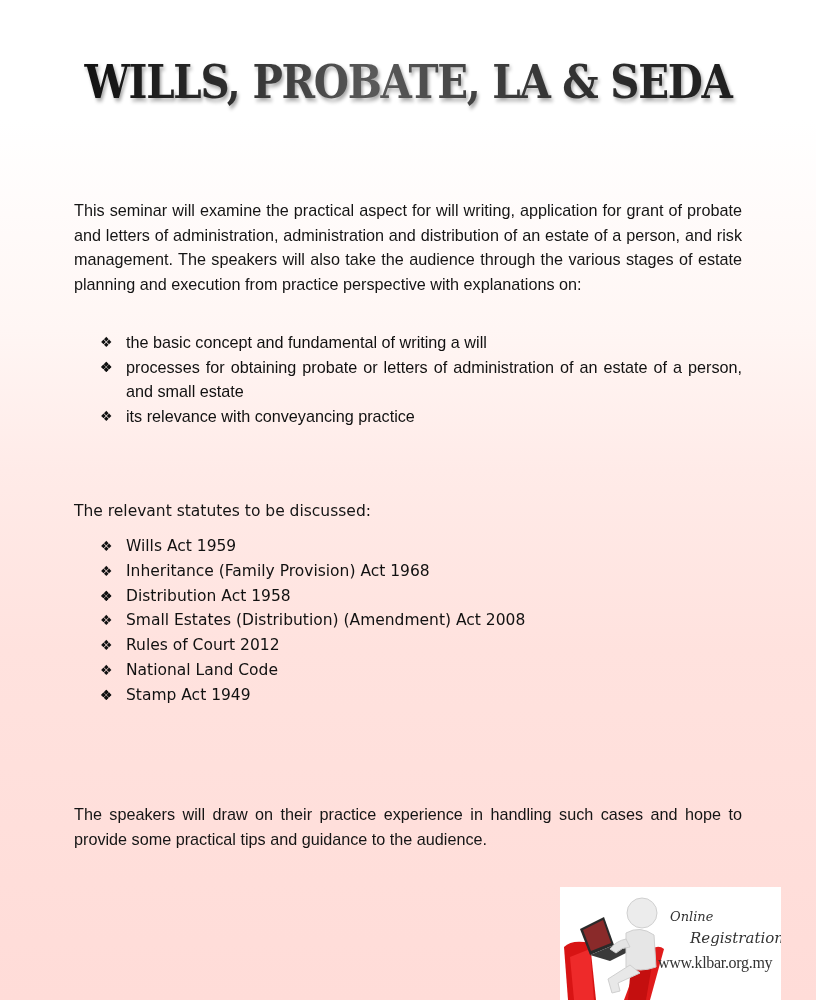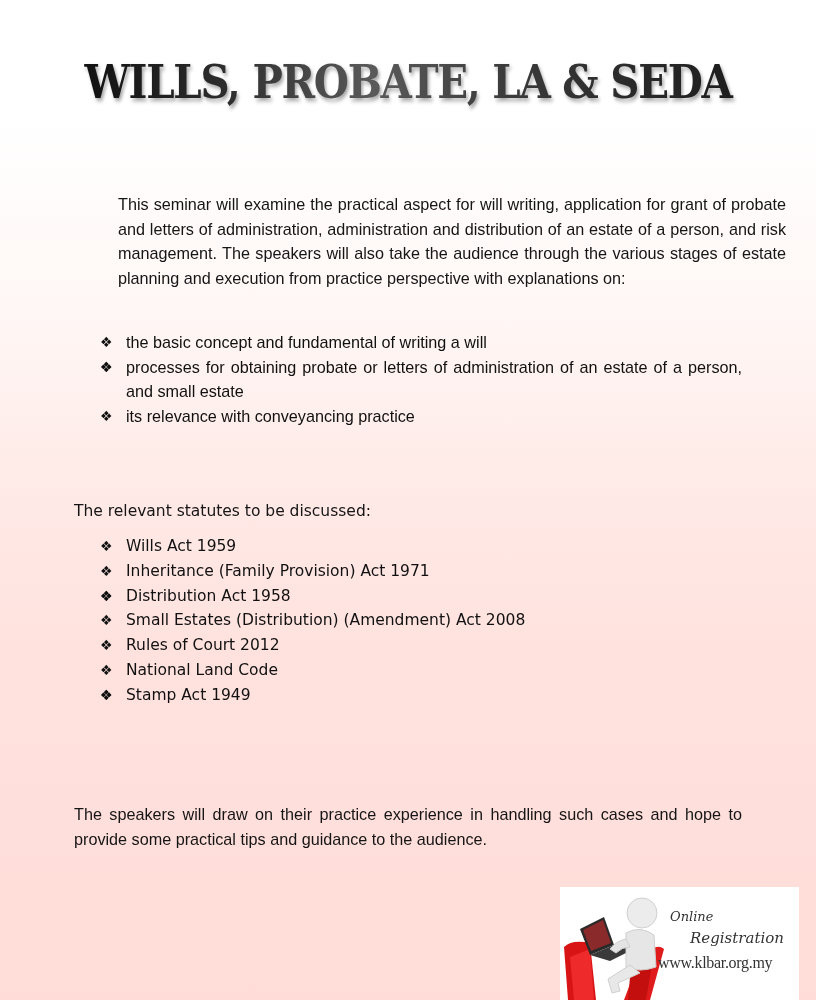--- a/index.html
+++ b/index.html
@@ -17,30 +17,30 @@
     background: linear-gradient(to right, #0c0c0c 0%, #2a2a2a 22%, #5a5a5a 45%, #3a3a3a 65%, #1a1a1a 100%);
     -webkit-background-clip: text; background-clip: text; color: transparent;
     filter: drop-shadow(2px 3px 2px rgba(0,0,0,0.35));
     line-height: 60px;
   }
   .para {
     position: absolute; left: 74px; width: 668px;
     font-size: 16.2px; line-height: 24.6px; text-align: justify;
     color: #151515;
   }
-  .intro { top: 192px; margin-left: 44px; }
+  .intro { top: 198px; }
   ul.bullets { list-style: none; margin: 0; padding: 0; position: absolute; }
   ul.bullets li { position: relative; padding-left: 26px; }
   ul.bullets li .b { position: absolute; left: 0; top: 0; font-family: "DejaVu Sans", sans-serif; font-size: 14px; }
   .list1 { left: 100px; top: 330px; width: 642px; font-size: 16.2px; line-height: 24.6px; text-align: justify; }
   .stat-head { top: 499px; font-family: "DejaVu Sans", sans-serif; font-size: 15.5px; }
   .list2 { left: 100px; top: 534px; width: 500px; font-family: "DejaVu Sans", sans-serif; font-size: 15.5px; line-height: 24.8px; }
   .closing { top: 802px; }
   .logo {
-    position: absolute; left: 560px; top: 887px; width: 239px; height: 113px;
+    position: absolute; left: 560px; top: 887px; width: 221px; height: 113px;
     background: #ffffff; overflow: hidden;
   }
   .logo svg { position: absolute; left: 0; top: 0; }
   .logo .online { position: absolute; left: 110px; top: 22px; font-family: "DejaVu Serif", serif; font-style: italic; font-size: 13px; color: #333; }
   .logo .reg { position: absolute; left: 130px; top: 42px; font-family: "DejaVu Serif", serif; font-style: italic; font-size: 15px; color: #333; }
   .logo .url { position: absolute; left: 98px; top: 67px; font-family: Liberation Serif, serif; font-size: 16px; color: #333; letter-spacing: -0.3px; }
 </style>
 </head>
 <body>
 
@@ -52,21 +52,21 @@
   <li><span class="b">❖</span><span>the basic concept and fundamental of writing a will</span></li>
   <li><span class="b">❖</span></li>
   <li style="white-space: pre-wrap;"><span class="b">❖</span><span>processes for obtaining probate or letters of administration of an estate of a person,    and small estate</span></li>
   <li><span class="b">❖</span><span>its relevance with conveyancing practice</span></li>
 </ul>
 
 <div class="para stat-head">The relevant statutes to be discussed:</div>
 
 <ul class="bullets list2">
   <li><span class="b">❖</span><span>Wills Act 1959</span></li>
-  <li><span class="b">❖</span><span>Inheritance (Family Provision) Act 1971</span></li>
+  <li><span class="b">❖</span><span>Inheritance (Family Provision) Act 1968</span></li>
   <li><span class="b">❖</span></li>
   <li><span class="b">❖</span><span>Distribution Act 1958</span></li>
   <li><span class="b">❖</span><span>Small Estates (Distribution) (Amendment) Act 2008</span></li>
   <li><span class="b">❖</span><span>Rules of Court 2012</span></li>
   <li><span class="b">❖</span><span>National Land Code</span></li>
   <li><span class="b">❖</span></li>
   <li><span class="b">❖</span><span>Stamp Act 1949</span></li>
 </ul>
 
 <div class="para closing">The speakers will draw on their practice experience in handling such cases and hope to provide some practical tips and guidance to the audience.</div>

